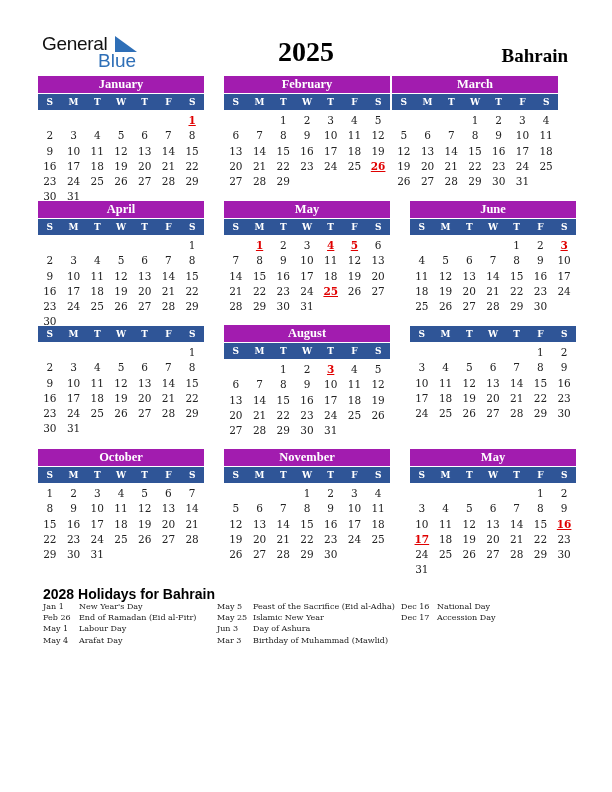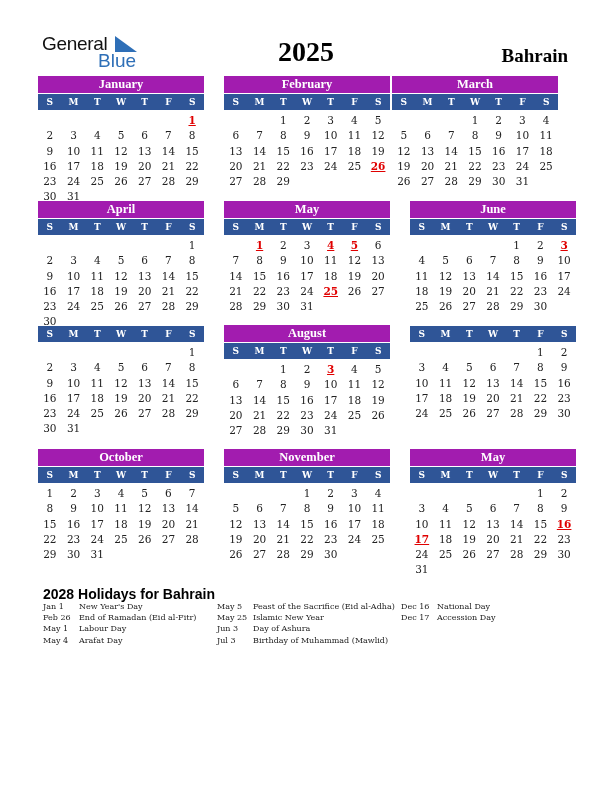--- a/index.html
+++ b/index.html
@@ -638,21 +638,21 @@
       </div>
       <div class="holrow">
         <span class="d">May 25</span>
         <span>Islamic New Year</span>
       </div>
       <div class="holrow">
         <span class="d">Jun 3</span>
         <span>Day of Ashura</span>
       </div>
       <div class="holrow">
-        <span class="d">Jul 3</span>
+        <span class="d">Mar 3</span>
         <span>Birthday of Muhammad (Mawlid)</span>
       </div>
     </div>
     <div class="holcol" style="left: 401px;">
       <div class="holrow">
         <span class="d">Dec 16</span>
         <span>National Day</span>
       </div>
       <div class="holrow">
         <span class="d">Dec 17</span>

